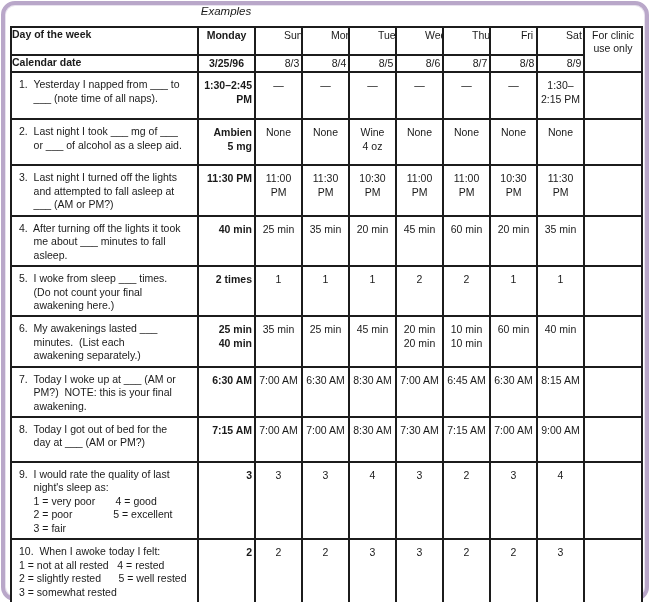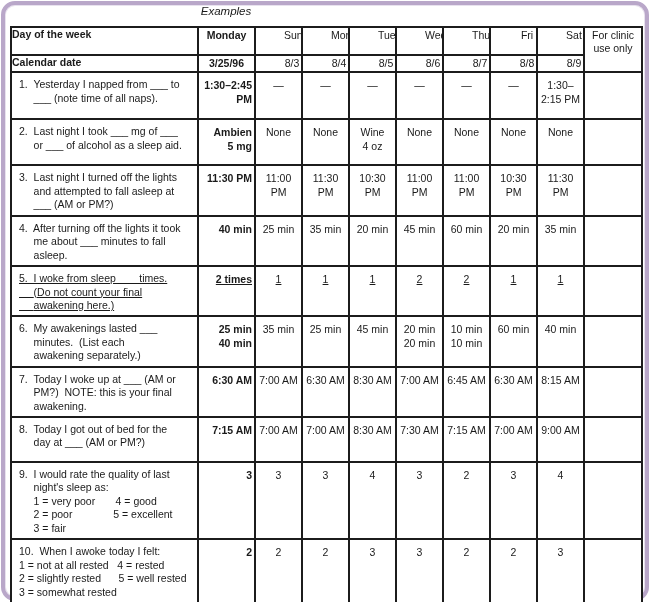--- a/index.html
+++ b/index.html
@@ -154,21 +154,21 @@
     <td class="v">25 min</td>
     <td class="v">35 min</td>
     <td class="v">20 min</td>
     <td class="v">45 min</td>
     <td class="v">60 min</td>
     <td class="v">20 min</td>
     <td class="v">35 min</td>
     <td class="blank"></td>
   </tr>
 
-  <tr style="height:46px;text-decoration:underline;">
+  <tr style="height:46px;">
     <td class="q">5.  I woke from sleep ___ times.
      (Do not count your final
      awakening here.)</td>
     <td class="ex">2 times</td>
     <td class="v">1</td>
     <td class="v">1</td>
     <td class="v">1</td>
     <td class="v">2</td>
     <td class="v">2</td>
     <td class="v">1</td>

